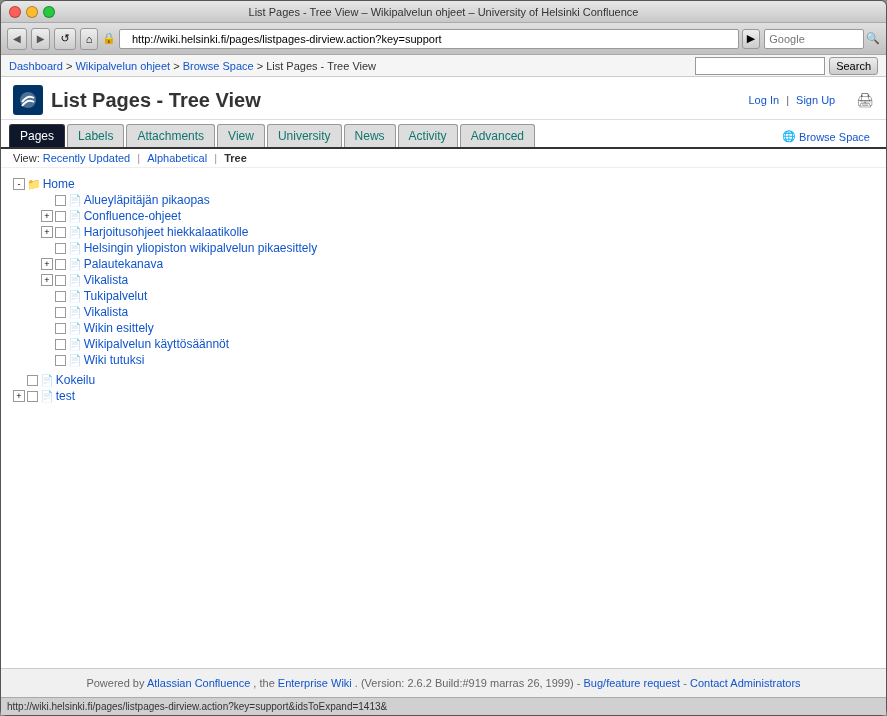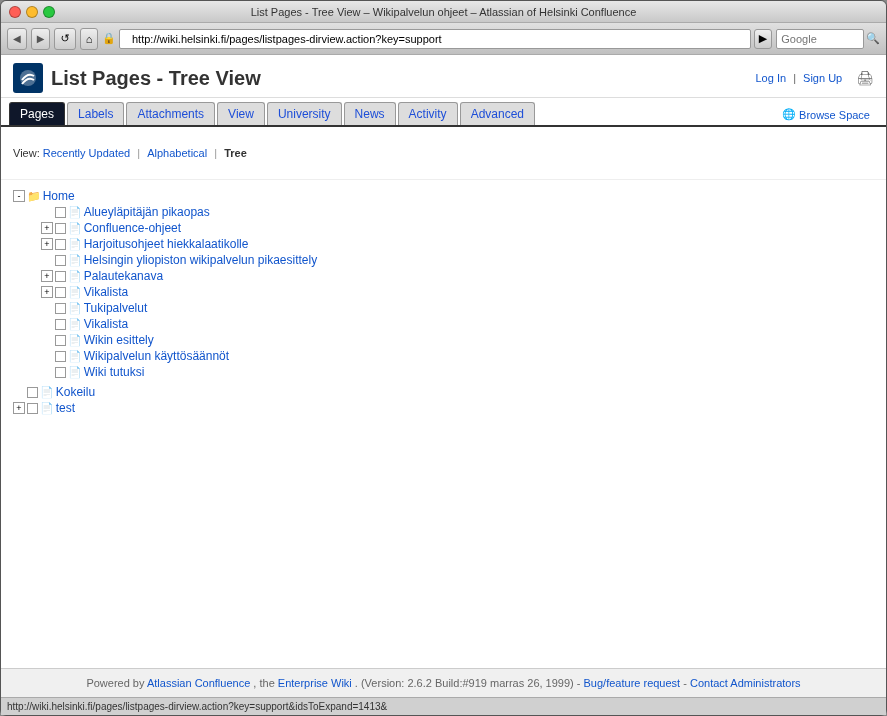--- a/index.html
+++ b/index.html
@@ -109,21 +109,21 @@
       display: flex;
       align-items: center;
       gap: 2px;
     }
     .search-input {
       height: 20px;
       border: 1px solid #999;
       border-radius: 2px;
       padding: 0 4px;
       font-size: 11px;
-      width: 88px;
+      width: 100px;
       background: white;
     }
 
     
     .breadcrumb-bar {
       background: #f5f5f5;
       height: 22px;
       display: flex;
       align-items: center;
       padding: 0 8px;
@@ -225,41 +225,41 @@
       gap: 2px;
     }
     .tab {
       padding: 4px 10px;
       font-size: 12px;
       cursor: pointer;
       border: 1px solid #999;
       border-bottom: none;
       border-radius: 3px 3px 0 0;
       background: #ddd;
-      color: #1d4ed8;
+      color: #0f766e;
       text-decoration: none;
     }
     .tab.active {
       background: #0f172a;
       color: white;
       border-color: #333;
     }
     .browse-space-btn {
       font-size: 11px;
       color: #1155CC;
       text-decoration: none;
       padding: 4px 8px;
       display: flex;
       align-items: center;
       gap: 3px;
     }
 
     
     .view-bar {
-      padding: 20px 12px;
+      padding: 3px 12px;
       font-size: 11px;
       color: #333;
       border-bottom: 1px solid #eee;
     }
     .view-bar a {
       color: #1155CC;
       text-decoration: none;
     }
     .view-bar .active-view {
       font-weight: bold;
@@ -354,21 +354,21 @@
 <body>
 
 <div class="browser-window">
 
   <div class="title-bar">
     <div class="window-buttons">
       <div class="win-btn close"></div>
       <div class="win-btn minimize"></div>
       <div class="win-btn maximize"></div>
     </div>
-    <span class="title-bar-text">List Pages - Tree View – Wikipalvelun ohjeet – Atlassian of Helsinki Confluence</span>
+    <span class="title-bar-text">List Pages - Tree View – Wikipalvelun ohjeet – University of Helsinki Confluence</span>
   </div>
 
   <div class="nav-bar">
     <button class="nav-btn">
       <span class="nav-arrow">◀</span>
     </button>
     <button class="nav-btn">
       <span class="nav-arrow">▶</span>
     </button>
     <button class="nav-btn">
@@ -383,35 +383,50 @@
       <button class="go-btn">
         <span>▶</span>
       </button>
     </div>
     <div class="search-bar-container">
       <input class="search-input" type="text" placeholder="Google" style="">
       <span style="font-size:11px;color:#555;">🔍</span>
     </div>
   </div>
 
+  <div class="breadcrumb-bar">
+    <div class="breadcrumb">
+      <a href="#">Dashboard</a>
+      <span> &gt; </span>
+      <a href="#">Wikipalvelun ohjeet</a>
+      <span> &gt; </span>
+      <a href="#">Browse Space</a>
+      <span> &gt; </span>
+      <span>List Pages - Tree View</span>
+    </div>
+    <div class="breadcrumb-search">
+      <input class="breadcrumb-search-input" type="text" style="">
+      <button class="breadcrumb-search-btn">Search</button>
+    </div>
+  </div>
 
   <div class="page-content">
 
     <div class="page-header">
       <div class="page-title-area">
         <div class="confluence-logo">
           <svg width="20" height="20" viewBox="0 0 20 20">
             <circle cx="10" cy="10" r="8" fill="#fff" opacity="0.3"></circle>
             <path d="M4 12 Q10 4 16 8" stroke="white" stroke-width="2" fill="none"></path>
             <path d="M4 16 Q10 8 16 12" stroke="white" stroke-width="2" fill="none"></path>
           </svg>
         </div>
         <h1 class="page-title">List Pages - Tree View</h1>
       </div>
-      <div style="display:flex;align-items:center;gap:8px;">
+      <div style="display:flex;align-items:center;gap:15px;">
         <div class="header-links">
           <a href="#">Log In</a>
           <span class="separator"> | </span>
           <a href="#">Sign Up</a>
         </div>
         <span class="print-icon">🖨</span>
       </div>
     </div>
 
     <div class="tabs-bar">

